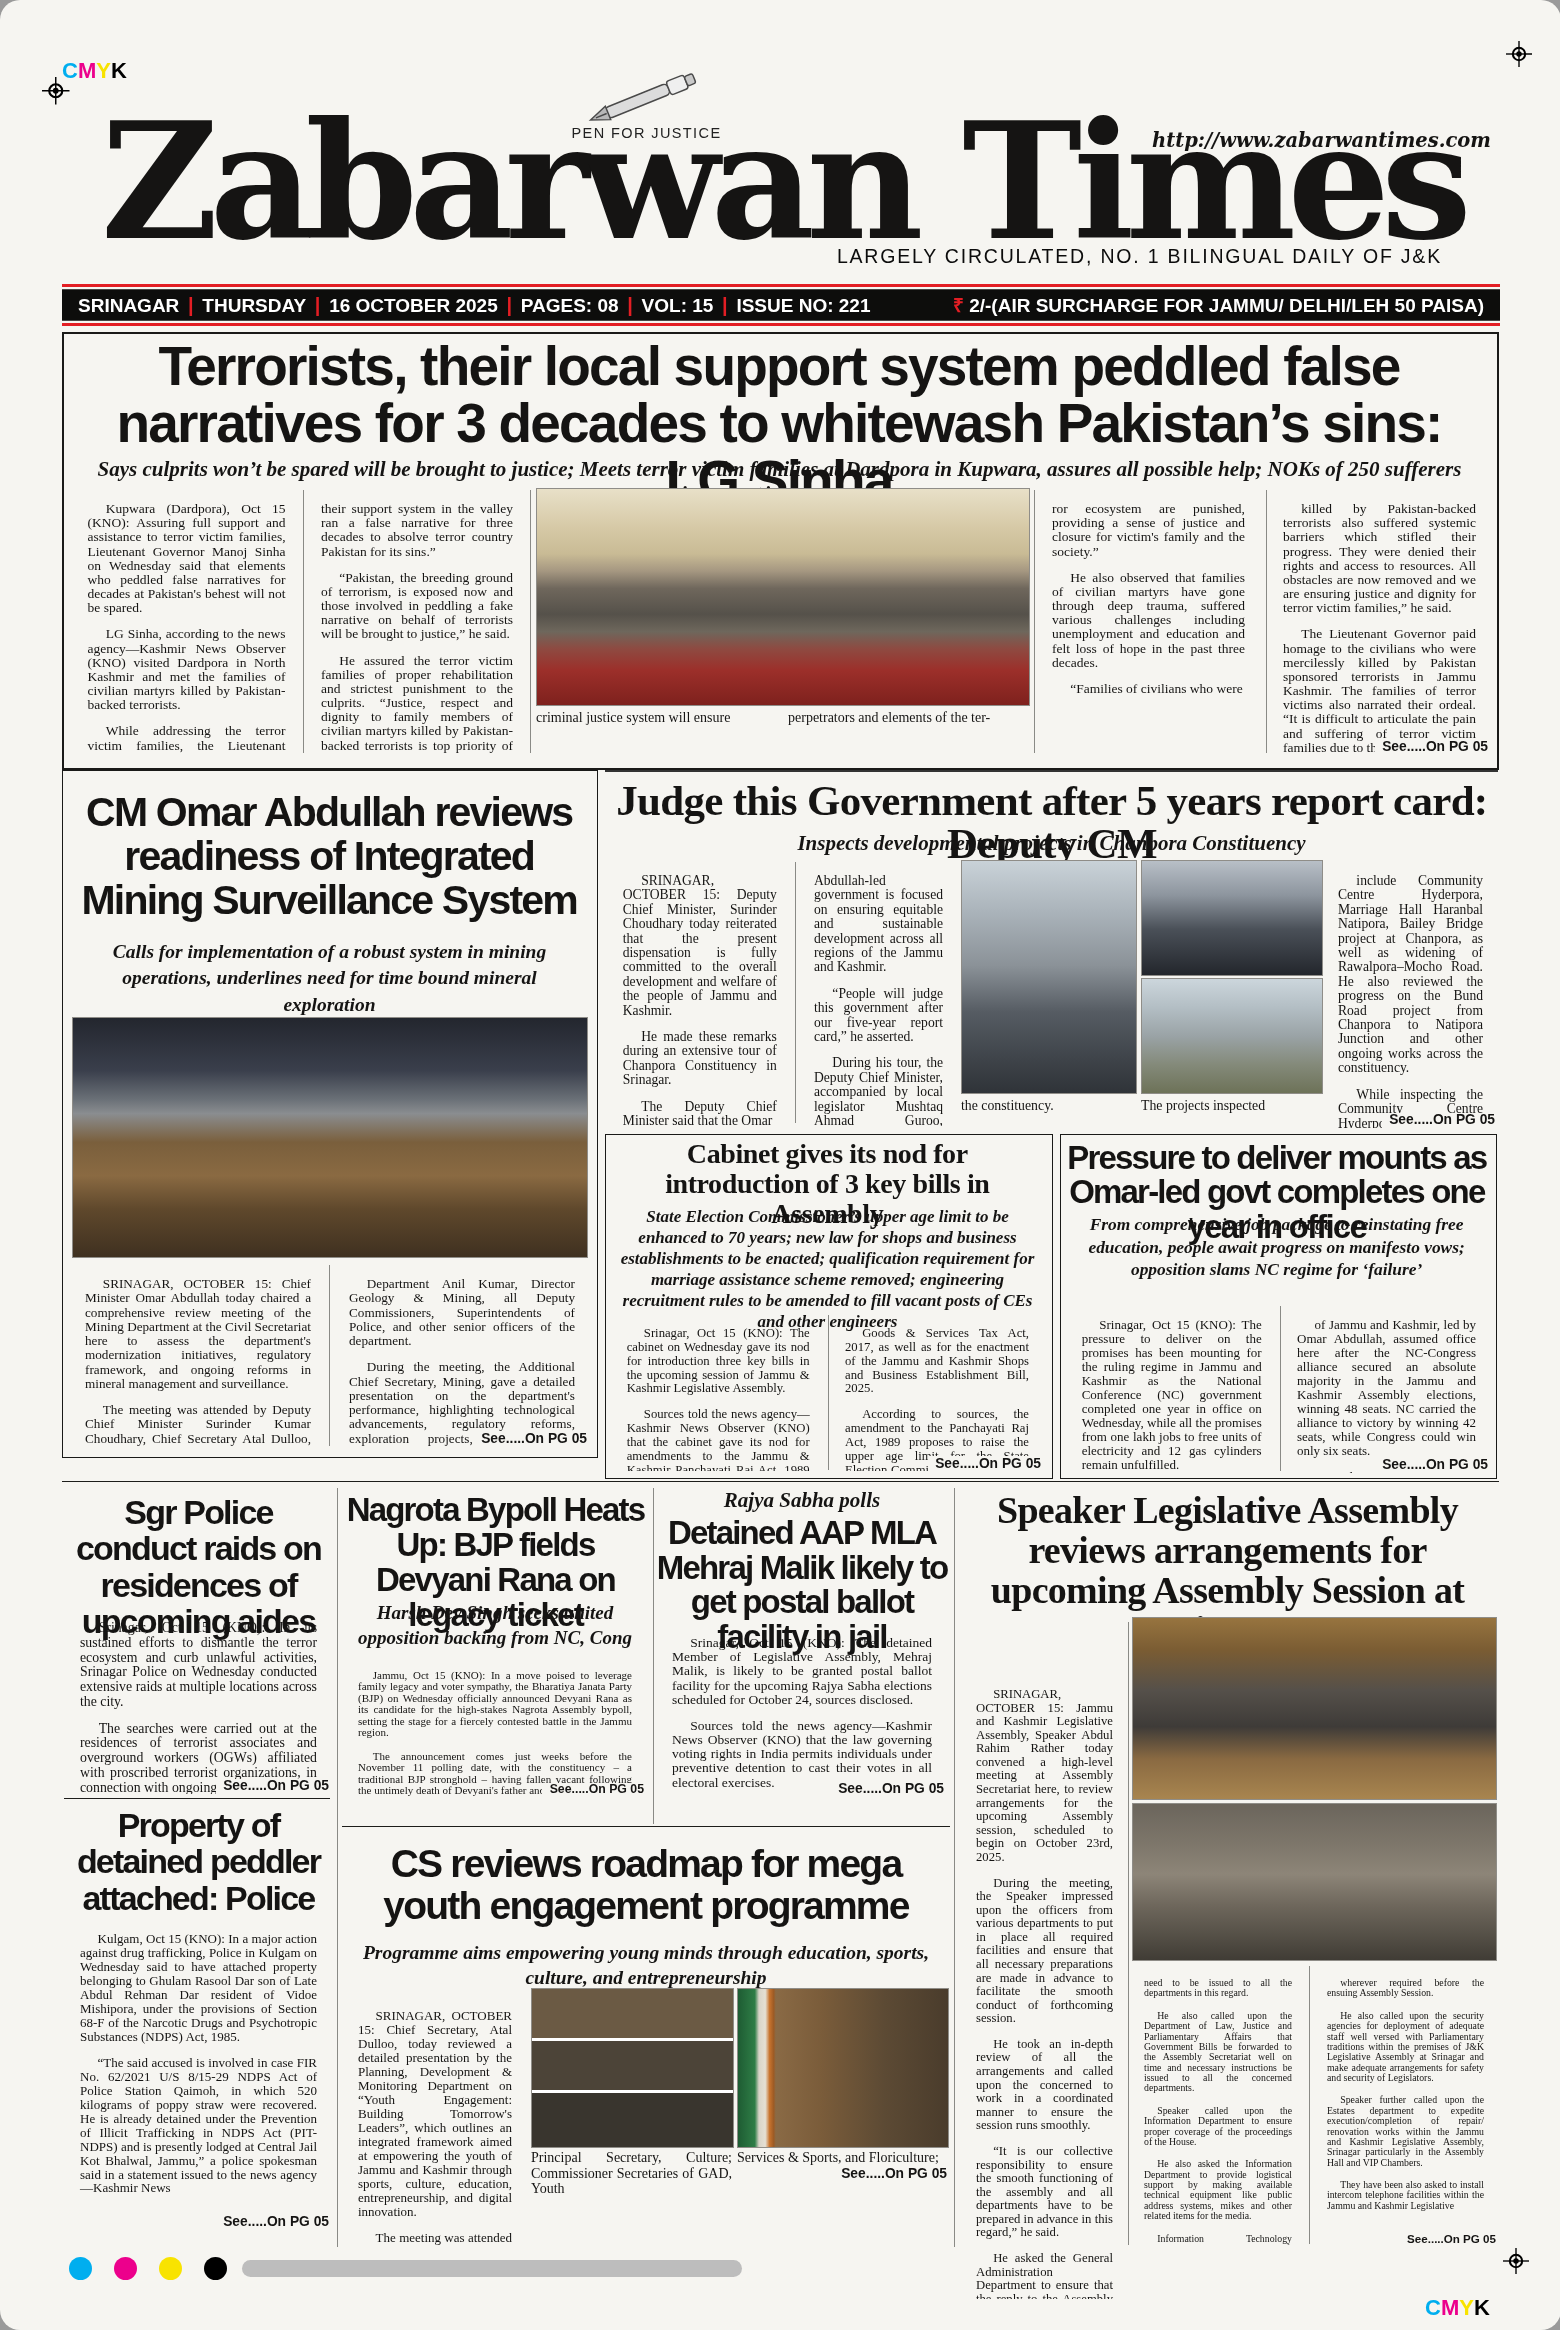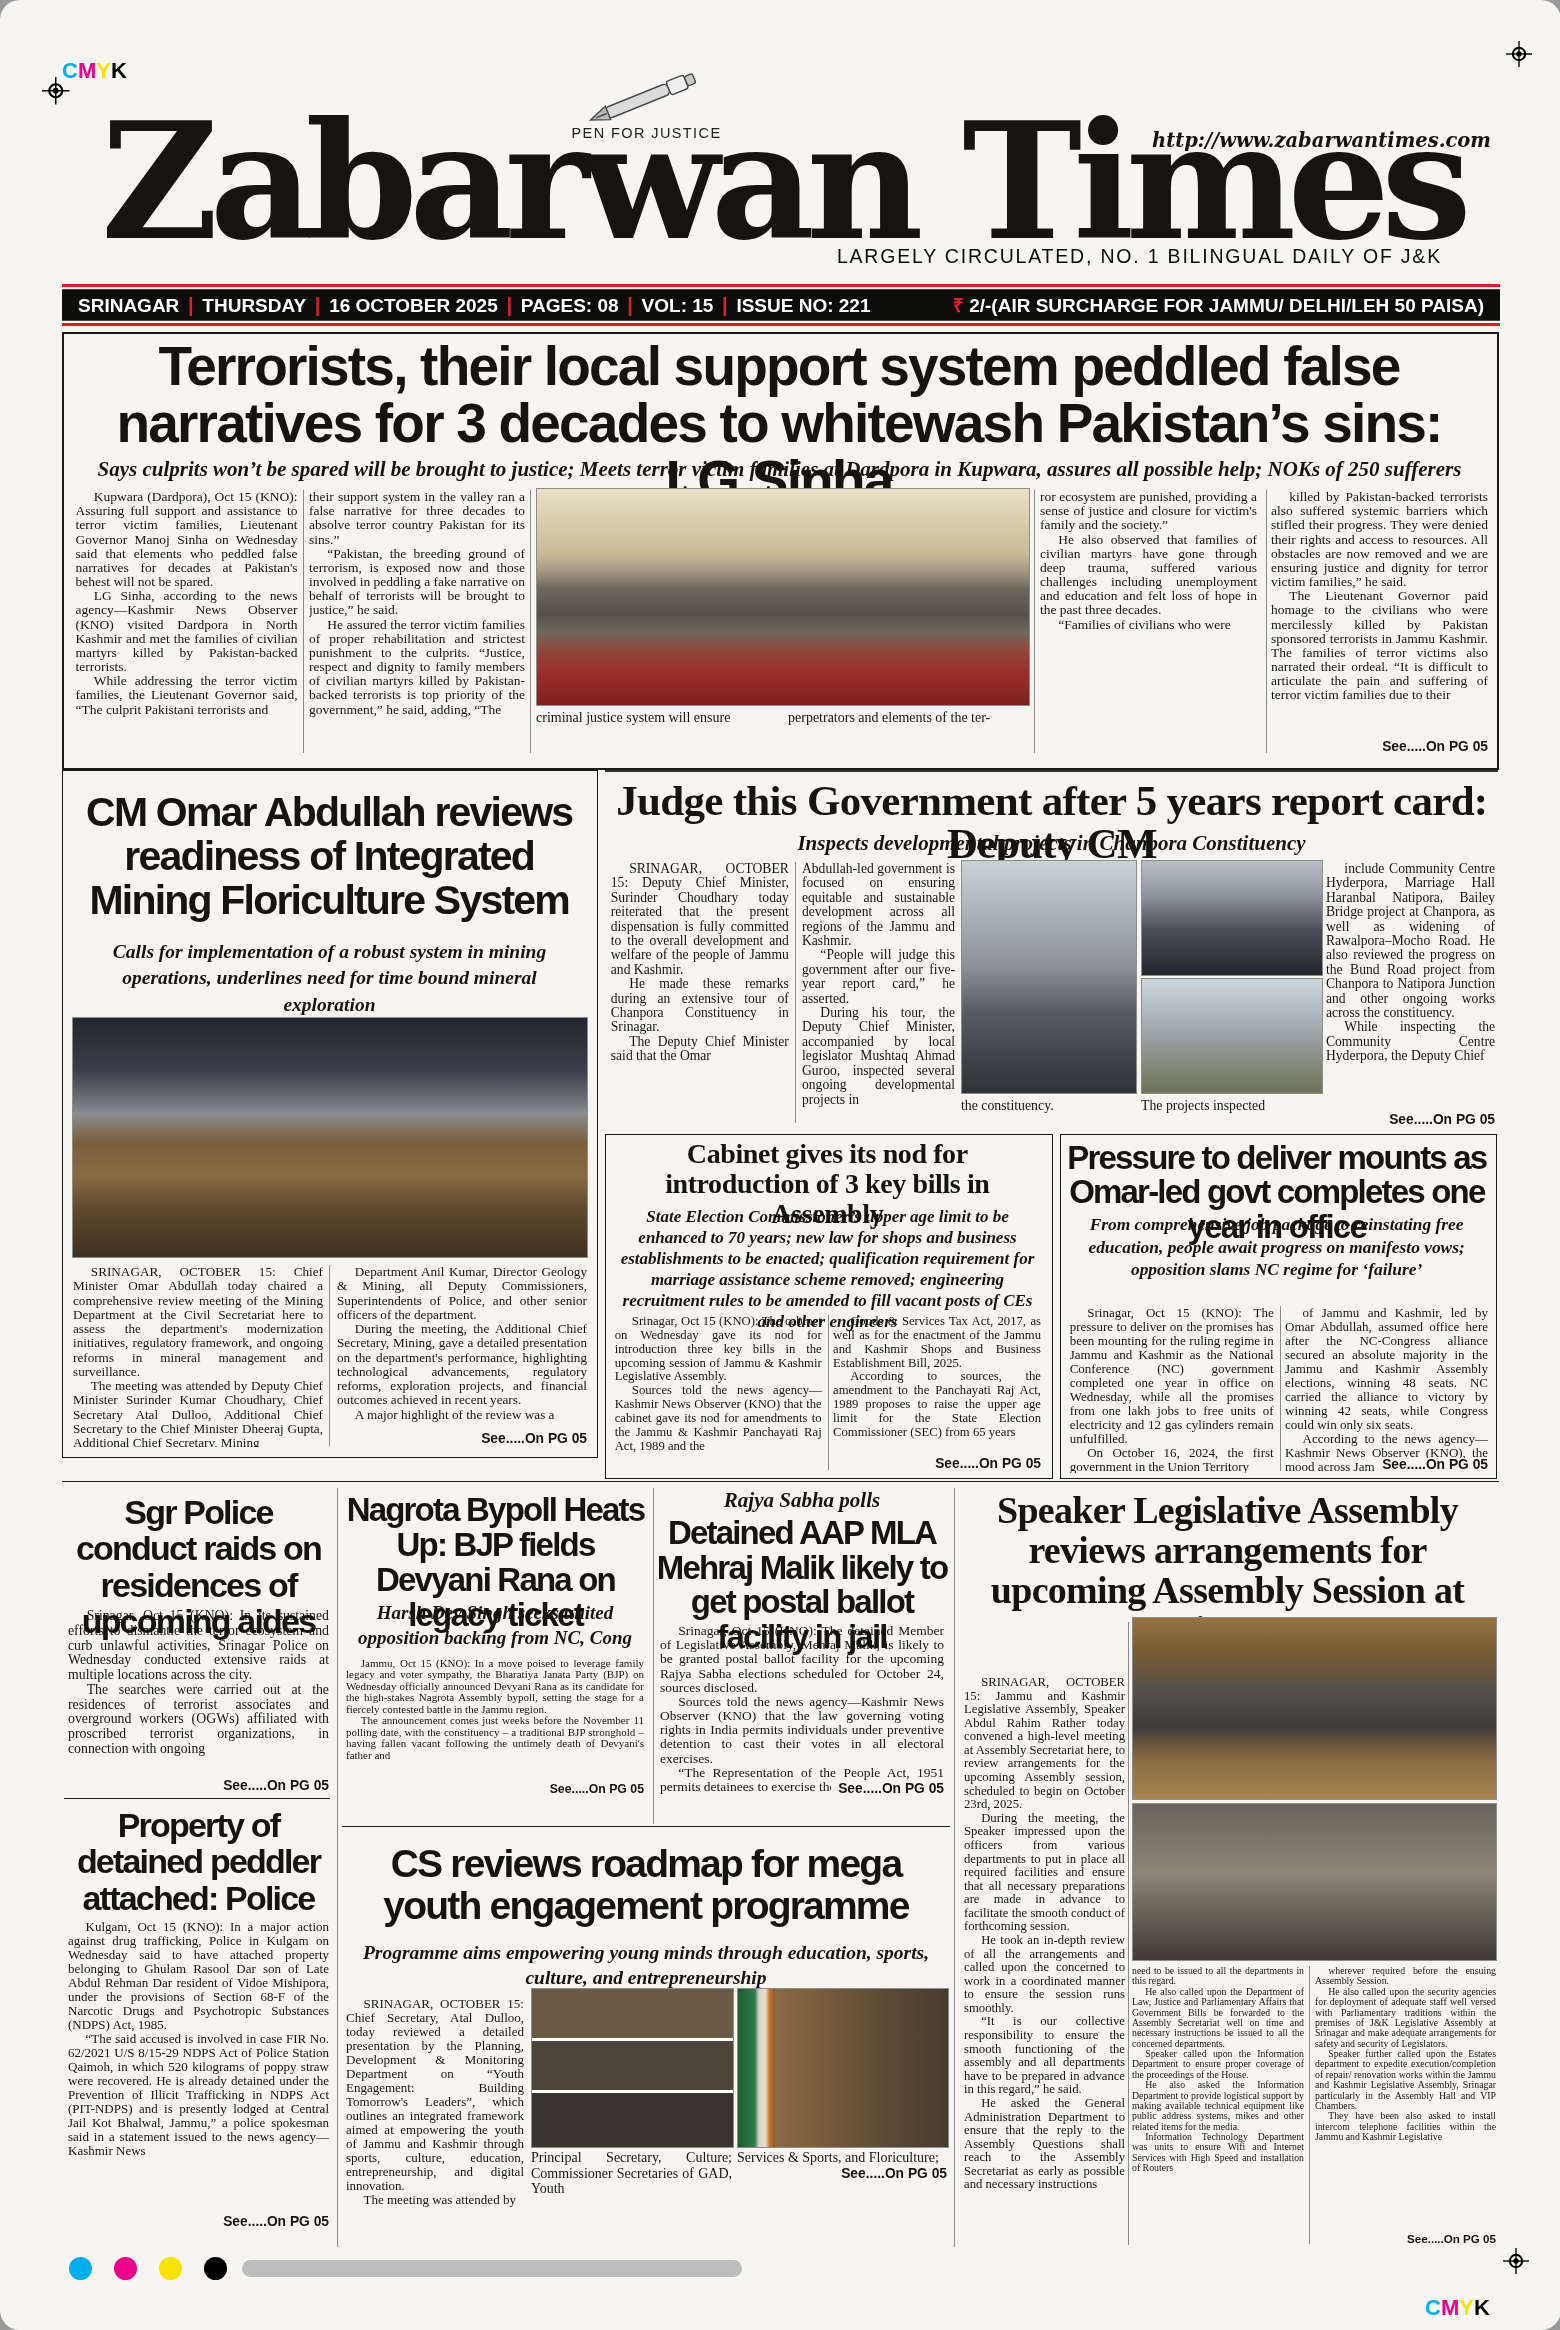--- a/index.html
+++ b/index.html
@@ -3,21 +3,21 @@
 <meta charset="utf-8">
 <style>
   html,body{margin:0;padding:0;background:#9a9a9a;}
   .page{position:relative;width:1561px;height:2330px;background:#f6f5f1;color:#151413;
         font-family:"Liberation Serif",serif;overflow:hidden;border-radius:20px;}
   .abs{position:absolute;}
   .hl-cond{font-family:"Liberation Sans",sans-serif;font-weight:bold;letter-spacing:-1.8px;text-align:center;}
   .hl-serif{font-family:"Liberation Serif",serif;font-weight:bold;letter-spacing:-0.7px;text-align:center;}
   .subhead{font-family:"Liberation Serif",serif;font-style:italic;font-weight:bold;text-align:center;}
   .col{text-align:justify;overflow:hidden;}
-  .col p{margin:0;text-indent:1.35em;}
+  .col p{margin:12px;text-indent:1.35em;}
   .col[data-cont] p:first-child{text-indent:0;}
   .see{position:absolute;right:0;bottom:0;font-family:"Liberation Sans",sans-serif;font-weight:bold;
        font-size:13.8px;background:#f6f5f1;padding-left:7.2px;}
   .photo{border:0.7px solid #8f8d88;}
   .vrule{position:absolute;width:0;border-left:1.1px solid #8a8a86;}
   .hrule{position:absolute;height:0;border-top:1.8px solid #1d1d1b;}
   .box{position:absolute;border:2.2px solid #1a1a18;background:#f6f5f1;}
   .caption{font-family:"Liberation Serif",serif;font-size:13.8px;line-height:1.12;text-align:justify;}
   .masthead{font-family:"DejaVu Serif",serif;font-weight:bold;font-size:161px;line-height:1;
             letter-spacing:-8.7px;text-align:center;white-space:nowrap;}
@@ -113,21 +113,21 @@
       </div>
     <div class="vrule" style="left:1202px;top:156px;height:263px;"></div>
     <div class="abs col" style="left:1207px;top:156px;width:217px;height:264px;font-size:13.5px;line-height:1.05;" data-cont="true">
       <div class="see">See.....On PG 05</div>
     <p>killed by Pakistan-backed terrorists also suffered systemic barriers which stifled their progress. They were denied their rights and access to resources. All obstacles are now removed and we are ensuring justice and dignity for terror victim families,” he said.</p>
         <p>The Lieutenant Governor paid homage to the civilians who were mercilessly killed by Pakistan sponsored terrorists in Jammu Kashmir. The families of terror victims also narrated their ordeal. “It is difficult to articulate the pain and suffering of terror victim families due to their</p>
       </div>
   </div>
 
   <div class="box" style="left:62px;top:770px;width:534px;height:686px;border-width:1.8px;">
-    <div class="abs hl-cond" style="left:7.2px;top:20px;width:518px;font-size:41px;line-height:1.07;">CM Omar Abdullah reviews readiness of Integrated Mining Floriculture System</div>
+    <div class="abs hl-cond" style="left:7.2px;top:20px;width:518px;font-size:41px;line-height:1.07;">CM Omar Abdullah reviews readiness of Integrated Mining Surveillance System</div>
     <div class="abs subhead" style="left:22px;top:168px;width:489px;font-size:19.5px;line-height:1.35;">Calls for implementation of a robust system in mining operations, underlines need for time bound mineral exploration</div>
     <div class="abs photo" style="left:8.7px;top:246px;width:514px;height:239px;
          background:linear-gradient(180deg,#23262e 0%,#3a3f4c 22%,#6a7077 34%,#8a8d90 40%,#7a5f3c 52%,#8a6a42 66%,#5f482c 80%,#3f3020 100%);"></div>
     <div class="abs col" style="left:10px;top:494px;width:250px;height:182px;font-size:13.2px;line-height:1.08;">
         <p>SRINAGAR, OCTOBER 15: Chief Minister Omar Abdullah today chaired a comprehensive review meeting of the Mining Department at the Civil Secretariat here to assess the department's modernization initiatives, regulatory framework, and ongoing reforms in mineral management and surveillance.</p>
         <p>The meeting was attended by Deputy Chief Minister Surinder Kumar Choudhary, Chief Secretary Atal Dulloo, Additional Chief Secretary to the Chief Minister Dheeraj Gupta, Additional Chief Secretary, Mining</p>
       </div>
     <div class="vrule" style="left:266px;top:494px;height:181px;"></div>
     <div class="abs col" style="left:274px;top:494px;width:250px;height:182px;font-size:13.2px;line-height:1.08;" data-cont="true">
       <div class="see">See.....On PG 05</div>

